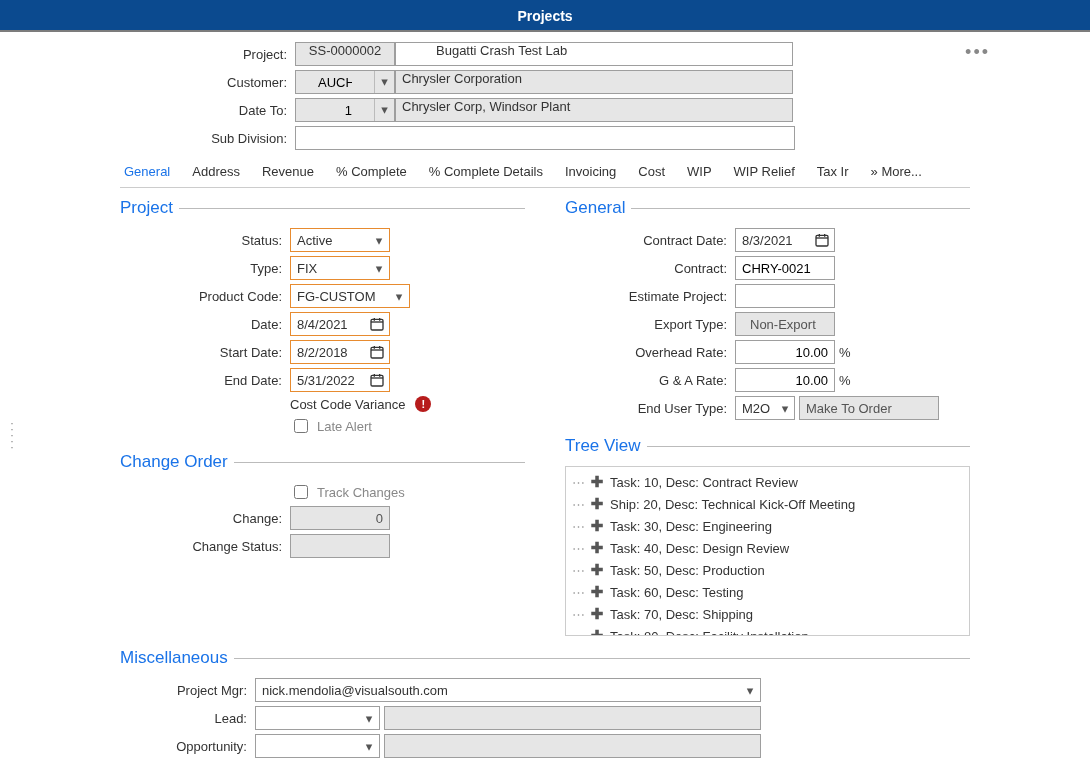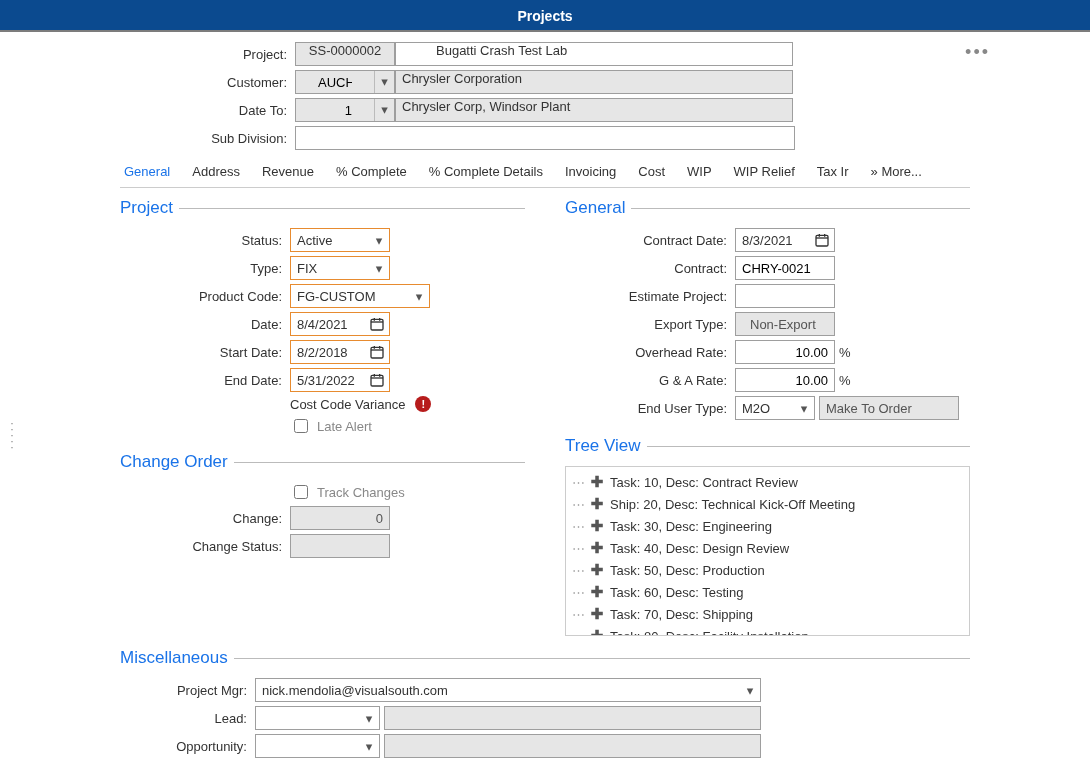--- a/index.html
+++ b/index.html
@@ -110,21 +110,21 @@
         </div>
         <div class="field">
           <div class="flbl">Type:</div>
           <div class="select orange" style="width:100px;">
             <span class="val">FIX</span>
             <div class="dd">▾</div>
           </div>
         </div>
         <div class="field">
           <div class="flbl">Product Code:</div>
-          <div class="select orange" style="width:140px;">
+          <div class="select orange" style="width:120px;">
             <span class="val">FG-CUSTOM</span>
             <div class="dd">▾</div>
           </div>
         </div>
         <div class="field">
           <div class="flbl">Date:</div>
           <div class="datebox orange" style="width:100px;">
             <span class="val">8/4/2021</span>
             <div class="cal">
               <svg class="cal-icon" viewBox="0 0 24 24">
@@ -226,21 +226,21 @@
           <input class="inp right" style="width: 100px;" value="10.00">
           <span class="pct">%</span>
         </div>
         <div class="field">
           <div class="flbl">G &amp; A Rate:</div>
           <input class="inp right" style="width: 100px;" value="10.00">
           <span class="pct">%</span>
         </div>
         <div class="field">
           <div class="flbl">End User Type:</div>
-          <div class="select" style="width:80px;">
+          <div class="select" style="width:60px;">
             <span class="val">M2O</span>
             <div class="dd">▾</div>
           </div>
           <input class="inp gray" style="width: 140px; margin-left: 4px;" disabled="" value="Make To Order">
         </div>
       </fieldset>
 
       <fieldset class="section">
         <legend>Tree View</legend>
         <div class="tree" id="tree-container">

